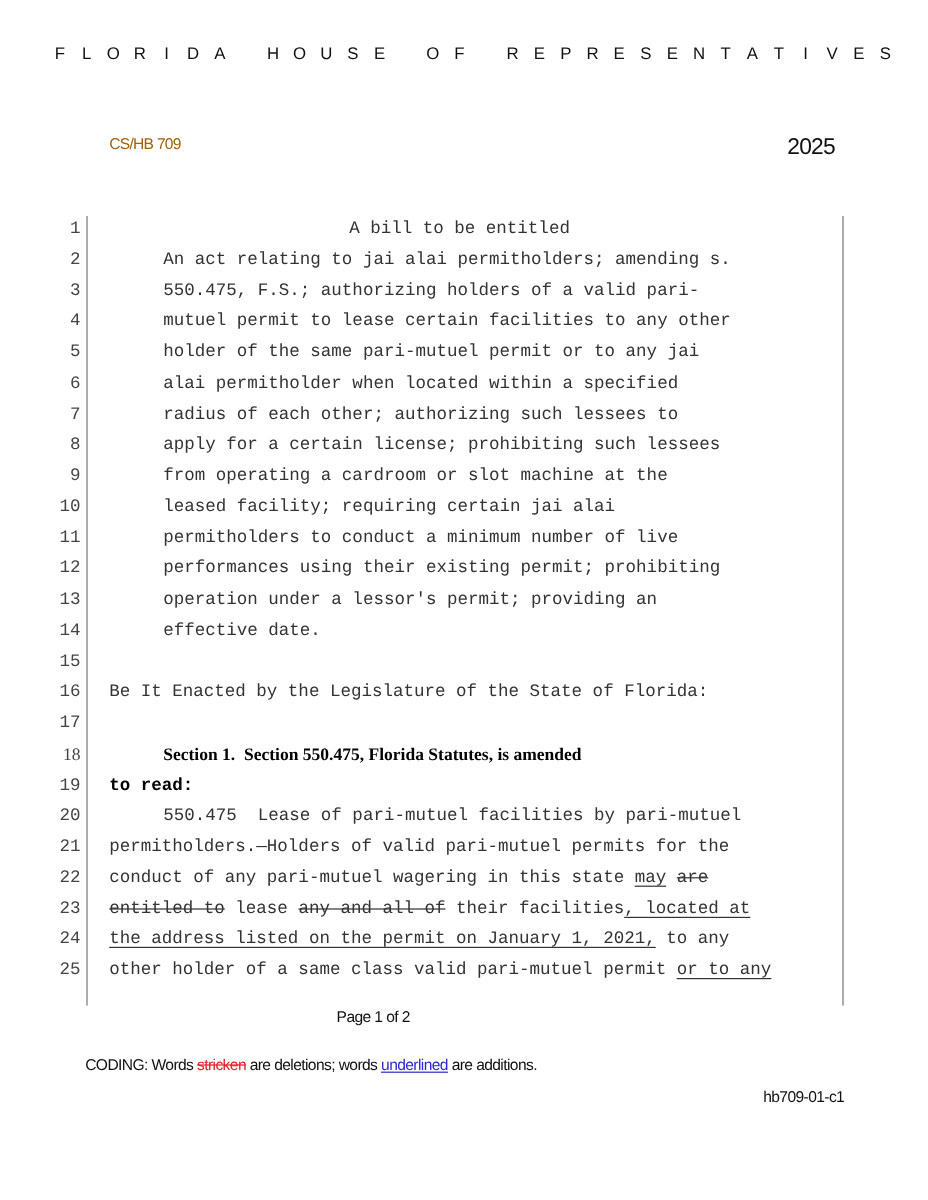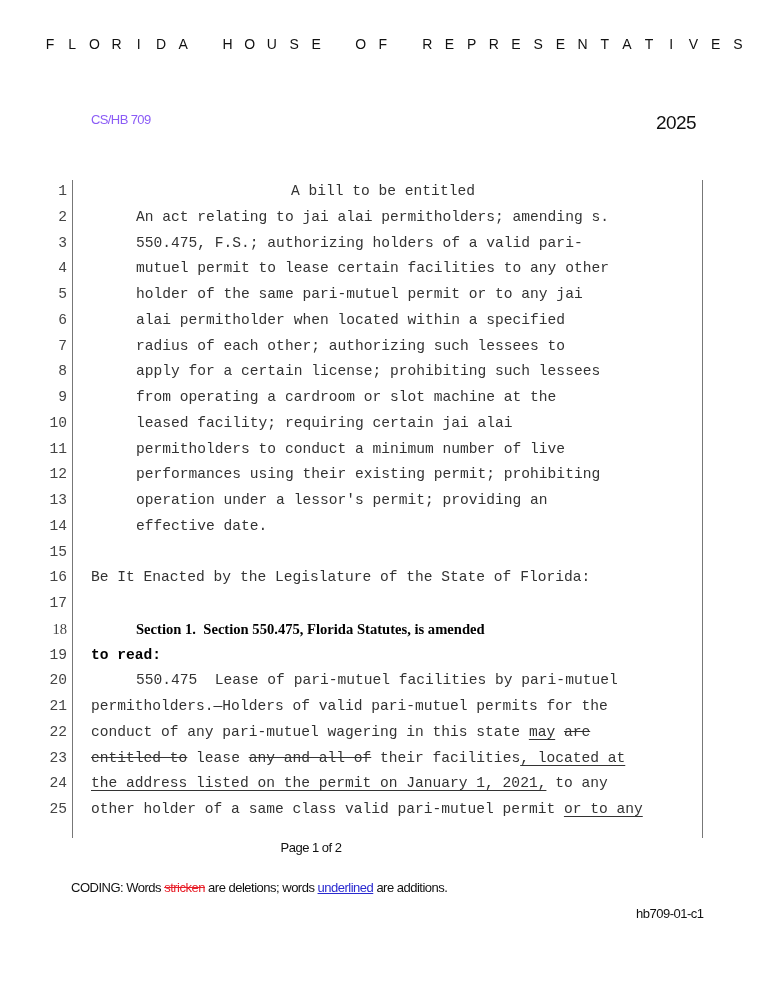--- a/index.html
+++ b/index.html
@@ -26,21 +26,21 @@
       color: #111;
     }
     .header-title span { display: inline-block; width: 12px; text-align: center; }
     .bill-id {
       position: absolute;
       top: 112px;
       left: 91px;
       font-family: "Liberation Sans", sans-serif;
       font-size: 13px;
       letter-spacing: -0.6px;
-      color: #8b5cf6;
+      color: #a16207;
     }
     .bill-year {
       position: absolute;
       top: 112px;
       left: 656px;
       font-family: "Liberation Sans", sans-serif;
       font-size: 19px;
       letter-spacing: -0.6px;
       color: #111;
     }

